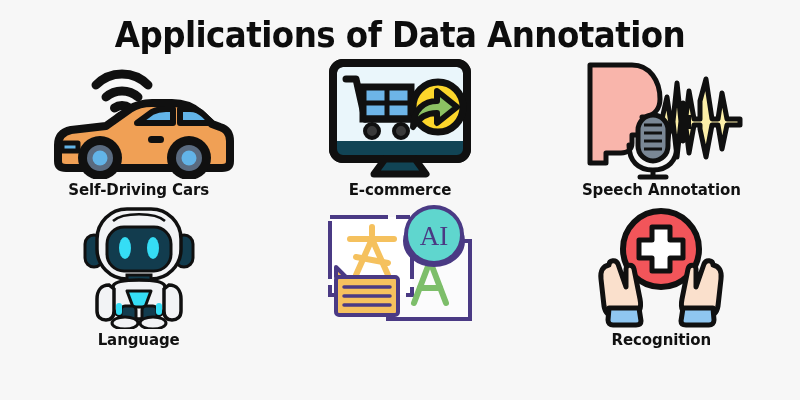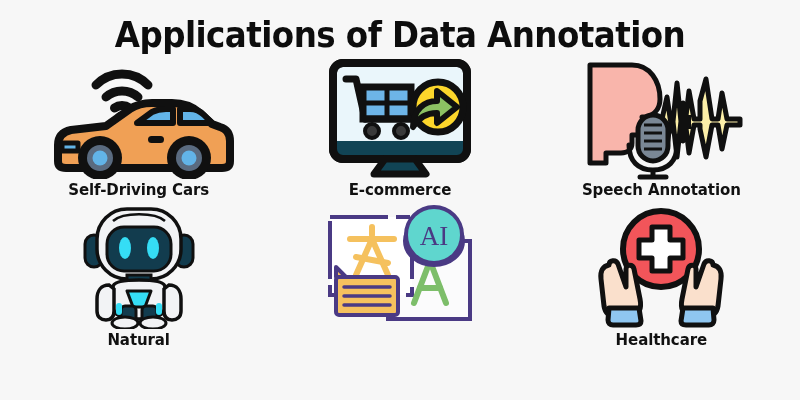--- a/index.html
+++ b/index.html
@@ -194,21 +194,21 @@
 
           <rect x="42" y="103" width="15" height="17" rx="4" fill="#123c4e" stroke="#101010" stroke-width="3"></rect>
           <rect x="63" y="103" width="15" height="17" rx="4" fill="#123c4e" stroke="#101010" stroke-width="3"></rect>
           <ellipse cx="46" cy="120" rx="13" ry="6" fill="#f2f3f5" stroke="#101010" stroke-width="3"></ellipse>
           <ellipse cx="74" cy="120" rx="13" ry="6" fill="#f2f3f5" stroke="#101010" stroke-width="3"></ellipse>
 
           <rect x="37" y="100" width="6" height="12" rx="3" fill="#35ddf5"></rect>
           <rect x="77" y="100" width="6" height="12" rx="3" fill="#35ddf5"></rect>
         </svg>
       </div>
-      <div class="cell-label">Natural</div>
+      <div class="cell-label">Language</div>
     </div>
 
     <div class="cell row2">
       <div class="icon-wrap">
         <svg width="180" height="126" viewBox="0 0 180 126">
 
           <rect x="78" y="38" width="82" height="78" fill="#fbfbfc" stroke="#4a3a84" stroke-width="4"></rect>
 
           <rect x="20" y="14" width="82" height="78" fill="#ffffff" stroke="#4a3a84" stroke-width="4" stroke-dasharray="58 8 14 6"></rect>
 
@@ -247,17 +247,17 @@
           <circle cx="66" cy="46" r="38" fill="#f2555a" stroke="#101010" stroke-width="6"></circle>
           <path d="M57 24 L75 24 L75 37 L88 37 L88 55 L75 55 L75 68 L57 68 L57 55 L44 55 L44 37 L57 37 Z" fill="#ffffff" stroke="#101010" stroke-width="5" stroke-linejoin="round"></path>
 
           <path d="M14 62 C14 57 21 56 23 61 L31 84 L31 66 C31 61 38 61 39 66 L45 96 C47 106 44 112 36 113 L20 113 C13 113 10 109 9 103 L6 76 C5 68 8 63 14 62 Z" fill="#fae0cc" stroke="#101010" stroke-width="5" stroke-linejoin="round"></path>
           <path d="M14 105 L44 105 L46 118 C46 121 44 122 41 122 L18 122 C15 122 13 120 13 117 Z" fill="#8fc6f0" stroke="#101010" stroke-width="5" stroke-linejoin="round"></path>
 
           <path d="M118 62 C118 57 111 56 109 61 L101 84 L101 66 C101 61 94 61 93 66 L87 96 C85 106 88 112 96 113 L112 113 C119 113 122 109 123 103 L126 76 C127 68 124 63 118 62 Z" fill="#fae0cc" stroke="#101010" stroke-width="5" stroke-linejoin="round"></path>
           <path d="M88 105 L118 105 L119 117 C119 120 117 122 114 122 L91 122 C88 122 86 121 86 118 Z" fill="#8fc6f0" stroke="#101010" stroke-width="5" stroke-linejoin="round"></path>
         </svg>
       </div>
-      <div class="cell-label">Healthcare</div>
+      <div class="cell-label">Recognition</div>
     </div>
 
   </div>
 </div>
 
 </body></html>

